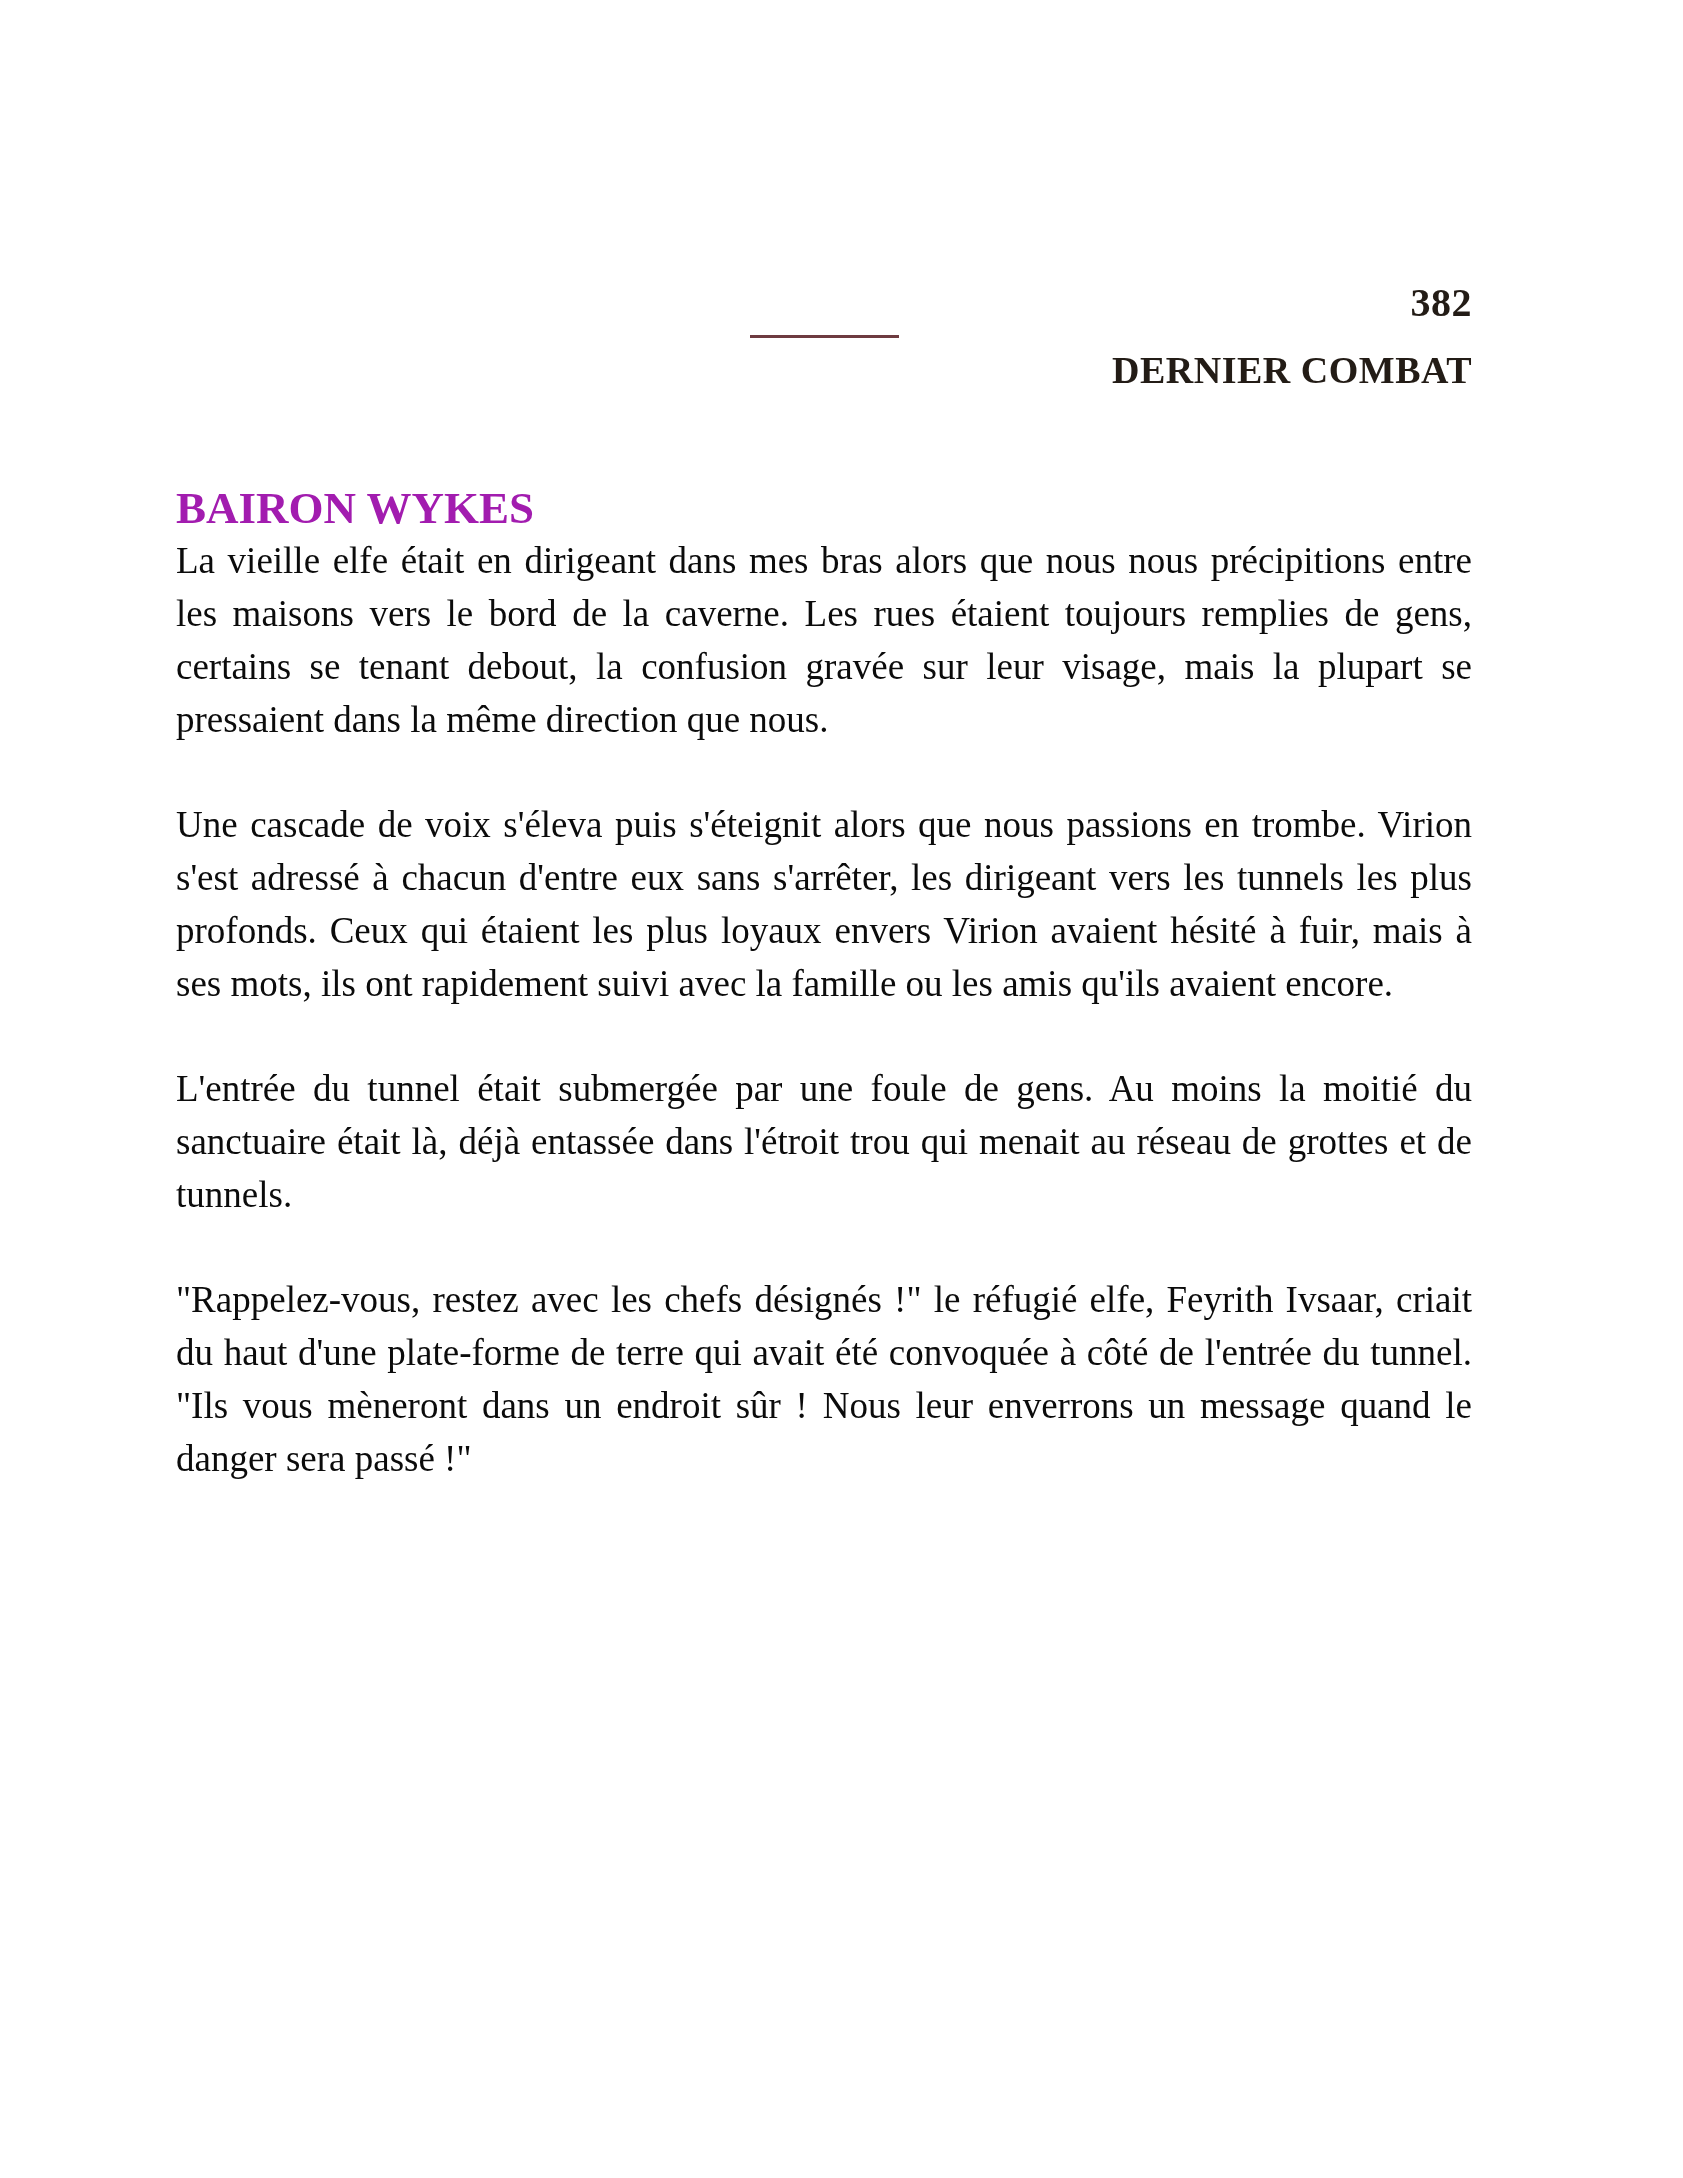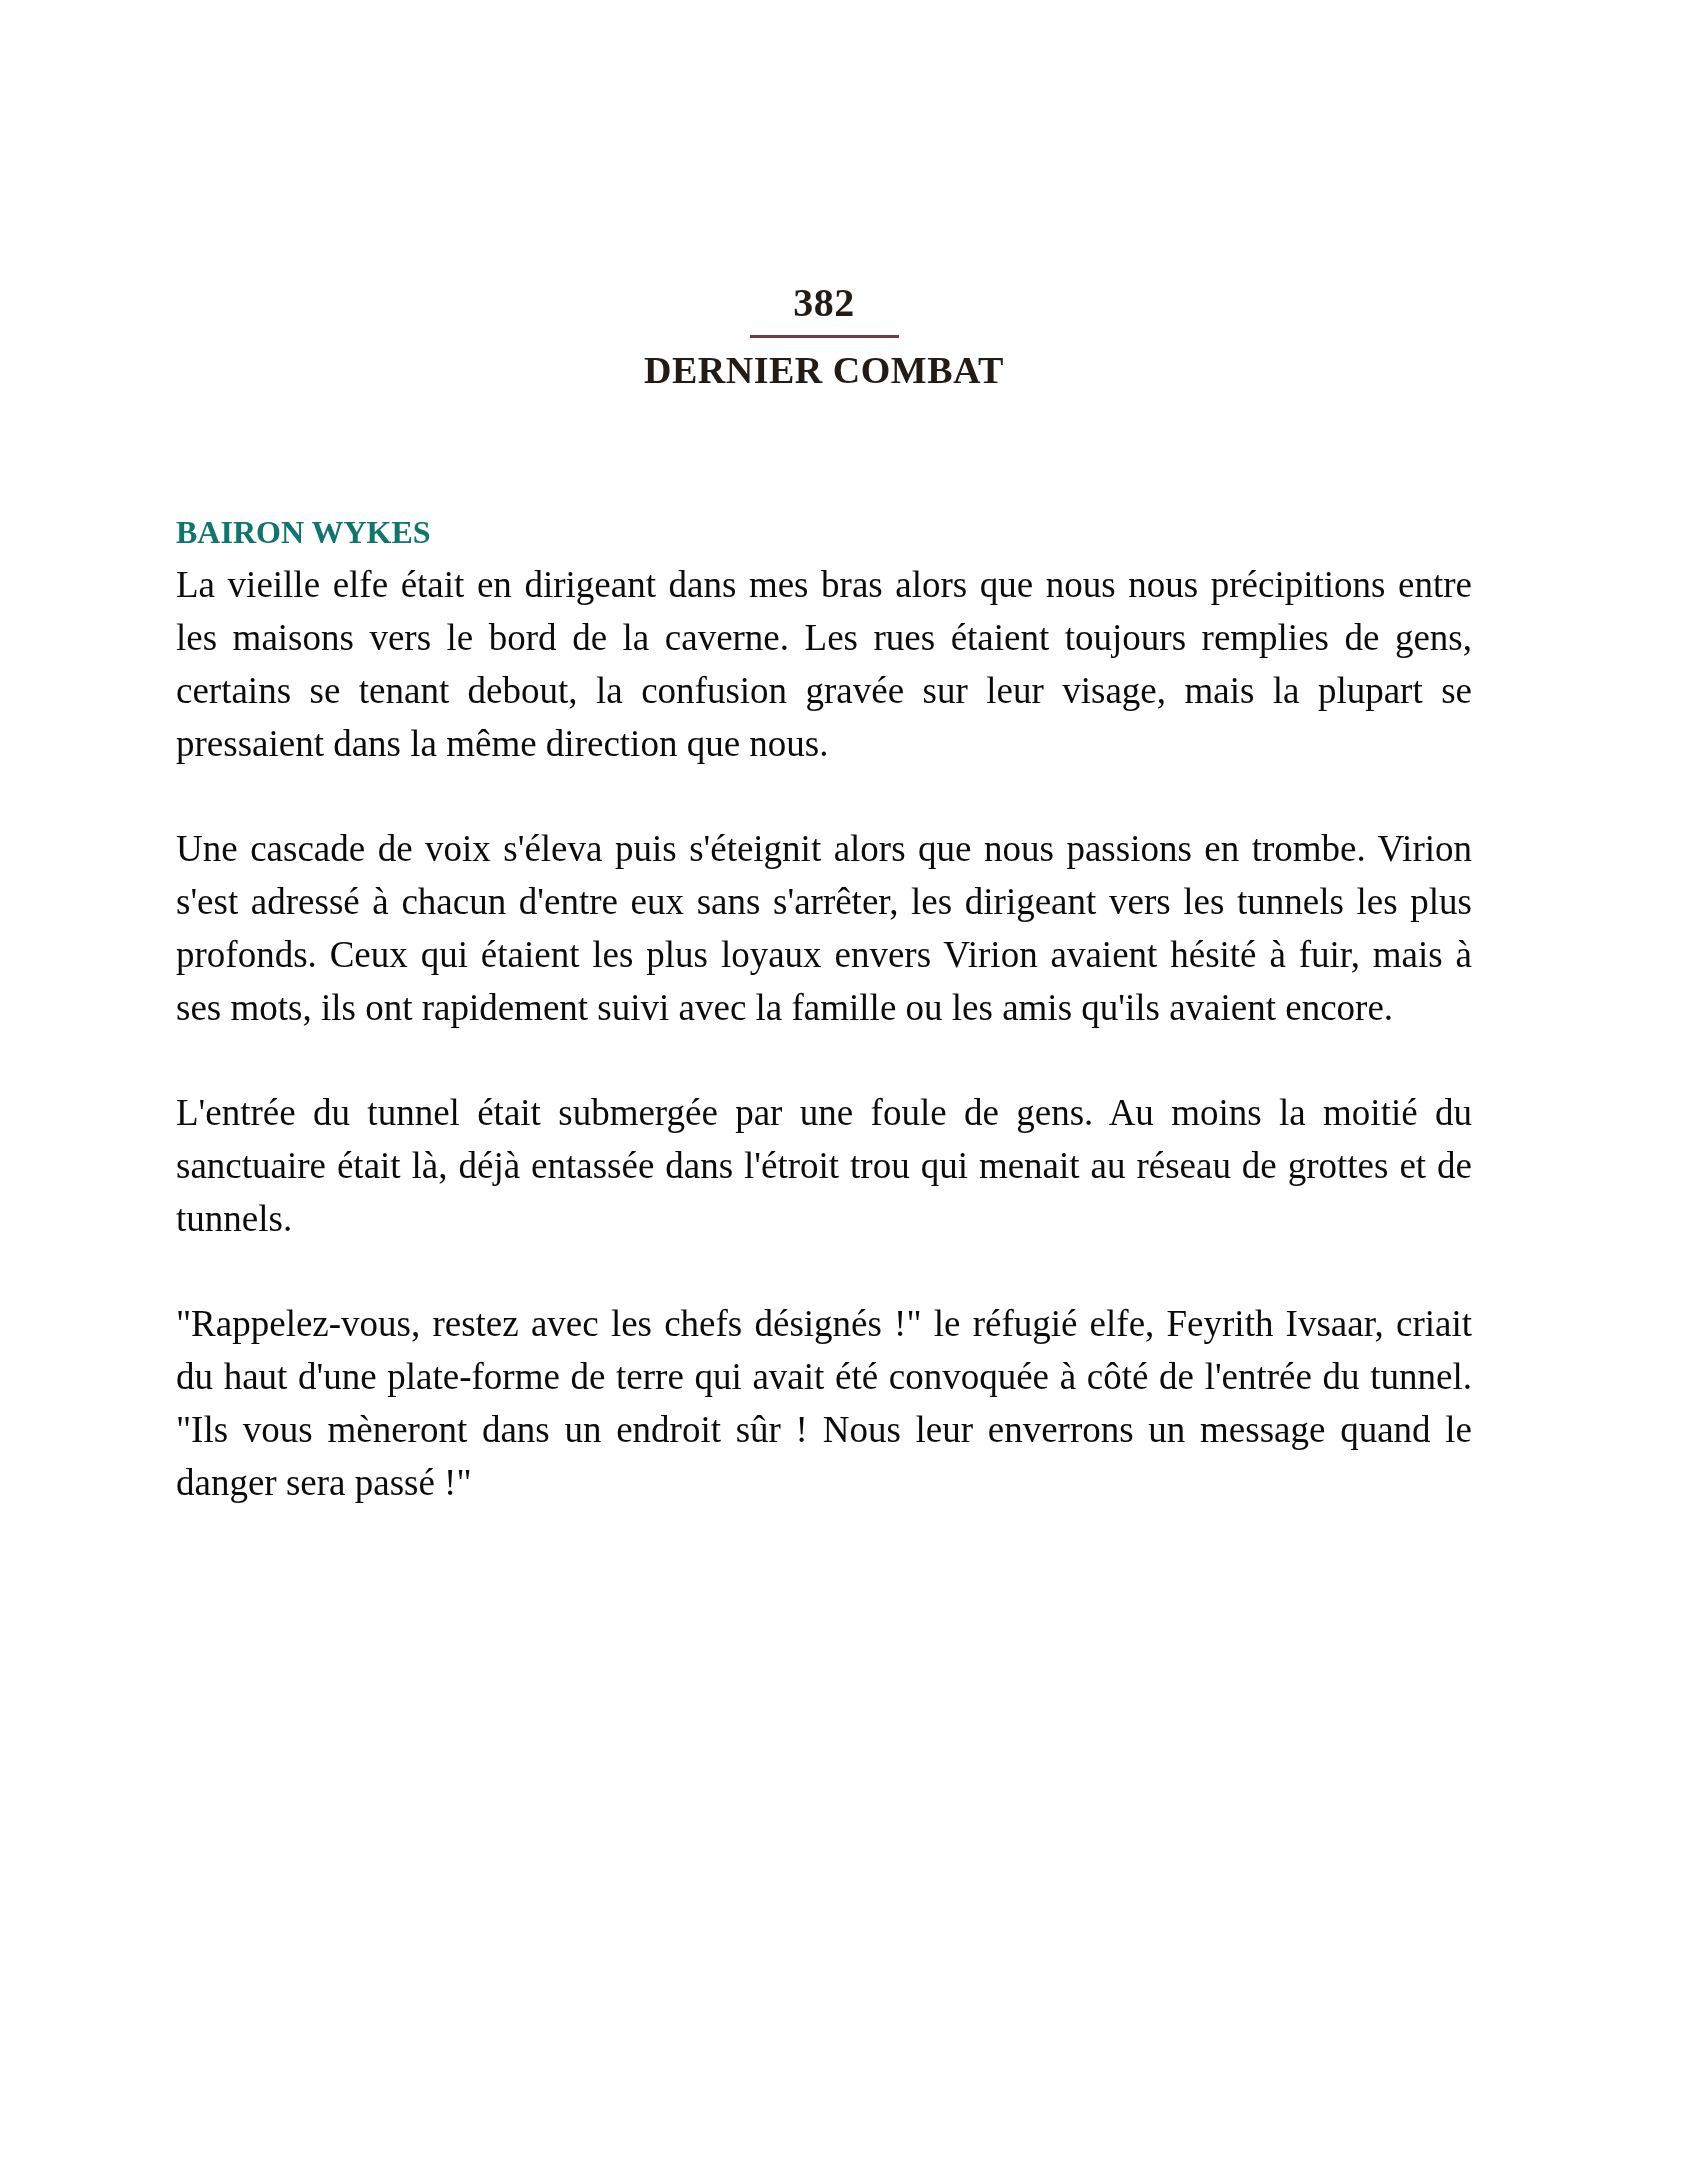--- a/index.html
+++ b/index.html
@@ -18,21 +18,21 @@
     box-sizing: border-box;
   }
   .content {
     position: absolute;
     left: 176px;
     top: 0;
     width: 1296px;
   }
   .page-header {
     margin-top: 280px;
-    text-align: center;
+    text-align: right;
   }
   .page-number {
     font-size: 40px;
     font-weight: bold;
     color: #231c16;
     line-height: 46px;
     letter-spacing: 0.5px;
   }
   .page-number-rule {
     width: 149px;
@@ -41,24 +41,24 @@
     background: #6e3b40;
   }
   .chapter-title {
     font-size: 38px;
     font-weight: bold;
     color: #231c16;
     line-height: 44px;
     letter-spacing: 0.5px;
   }
   .section-heading {
-    margin-top: 114px;
-    font-size: 32px;
+    margin-top: 90px;
+    font-size: 45px;
     font-weight: bold;
-    color: #0f766e;
+    color: #a21caf;
     line-height: 52px;
     text-align: left;
   }
   .body-text p {
     margin: 0 0 52px 0;
     font-size: 37px;
     line-height: 53px;
     text-align: justify;
     color: #0b0b0b;
   }

